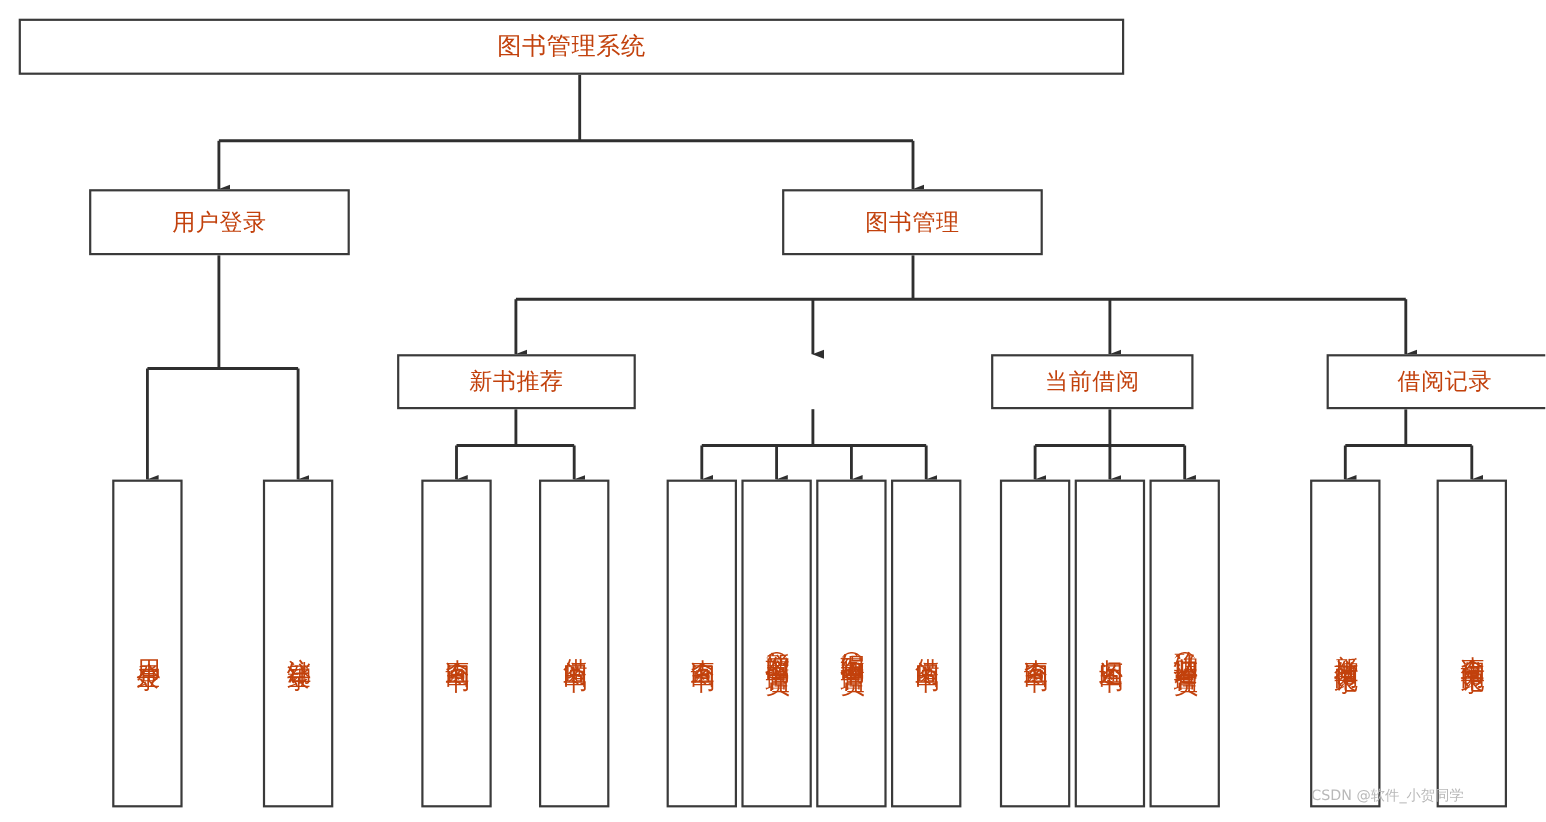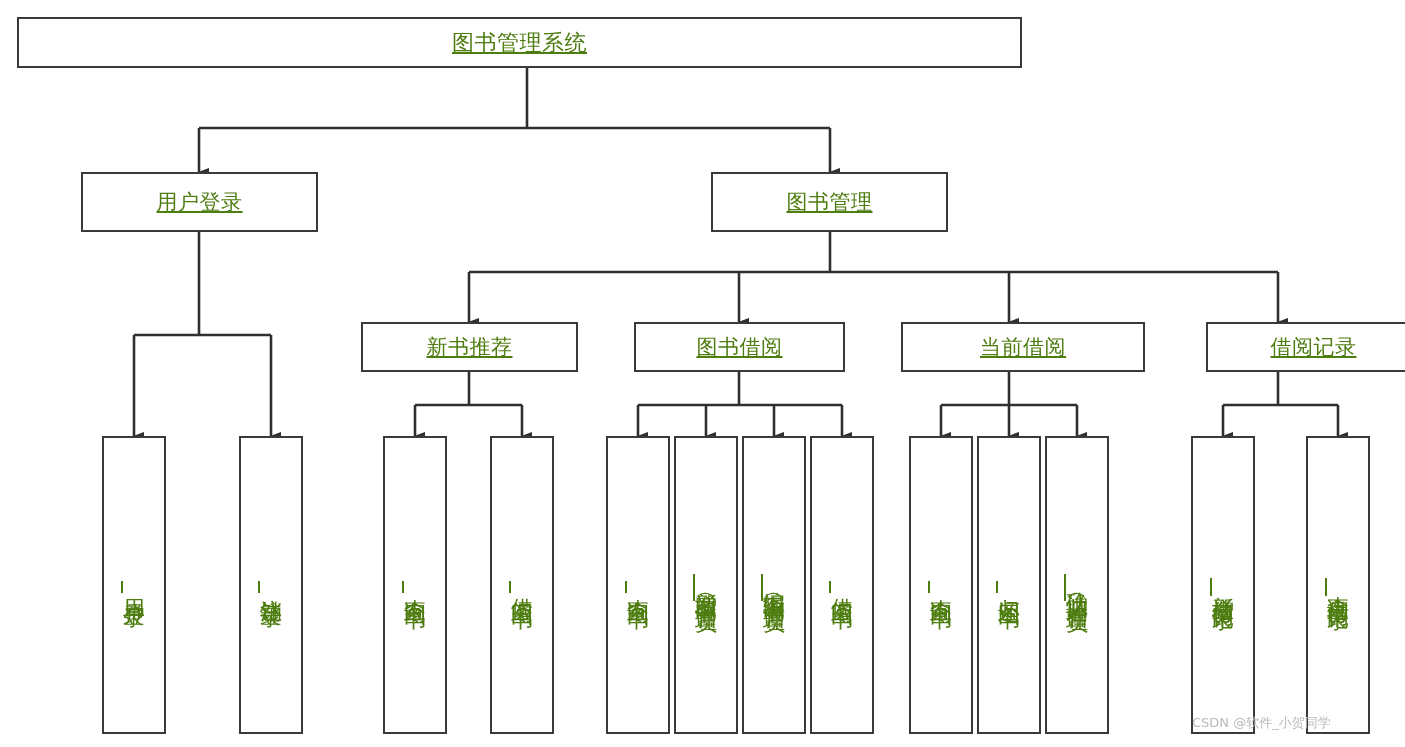--- a/index.html
+++ b/index.html
@@ -29,25 +29,24 @@
     position: absolute;
     box-sizing: border-box;
     background: #ffffff;
     border: 2px solid #3a3a3a;
     display: flex;
     align-items: center;
     justify-content: center;
     z-index: 5;
   }
   .node-label {
-    color: #4d7c0f;
+    color: #c2410c;
     line-height: 1.05;
     white-space: nowrap;
     text-align: right;
-    text-decoration: underline;
   }
   
   .node-box.horiz .node-label {
     font-size: 21px;
     letter-spacing: 0.5px;
   }
   .node-box.root .node-label {
     font-size: 22px;
   }
   
@@ -156,25 +155,22 @@
   </div>
 
   <div class="node-box horiz" style="left:361px; top:322px; width:217px; height:50px;">
     <span class="node-label">新书推荐</span>
   </div>
 
   <div class="node-box horiz" style="left:711px; top:172px; width:237px; height:60px;">
     <span class="node-label">图书管理</span>
   </div>
 
-  <div class="node-box horiz" style="left:634px; top:322px; width:211px; height:50px;">
-    <span class="node-label">图书借阅</span>
-  </div>
-
-  <div class="node-box horiz" style="left:901px; top:322px; width:244px; height:50px;">
+
+  <div class="node-box horiz" style="left:901px; top:322px; width:184px; height:50px;">
     <span class="node-label">当前借阅</span>
   </div>
 
   <div class="node-box horiz" style="left:1170px; top:322px; width:215px; height:50px;margin-left:36px;">
     <span class="node-label">借阅记录</span>
   </div>
 
   <div class="node-box vert" style="left:102px; top:436px; width:64px; height:298px;">
     <span class="node-label">用户登录</span>
   </div>

